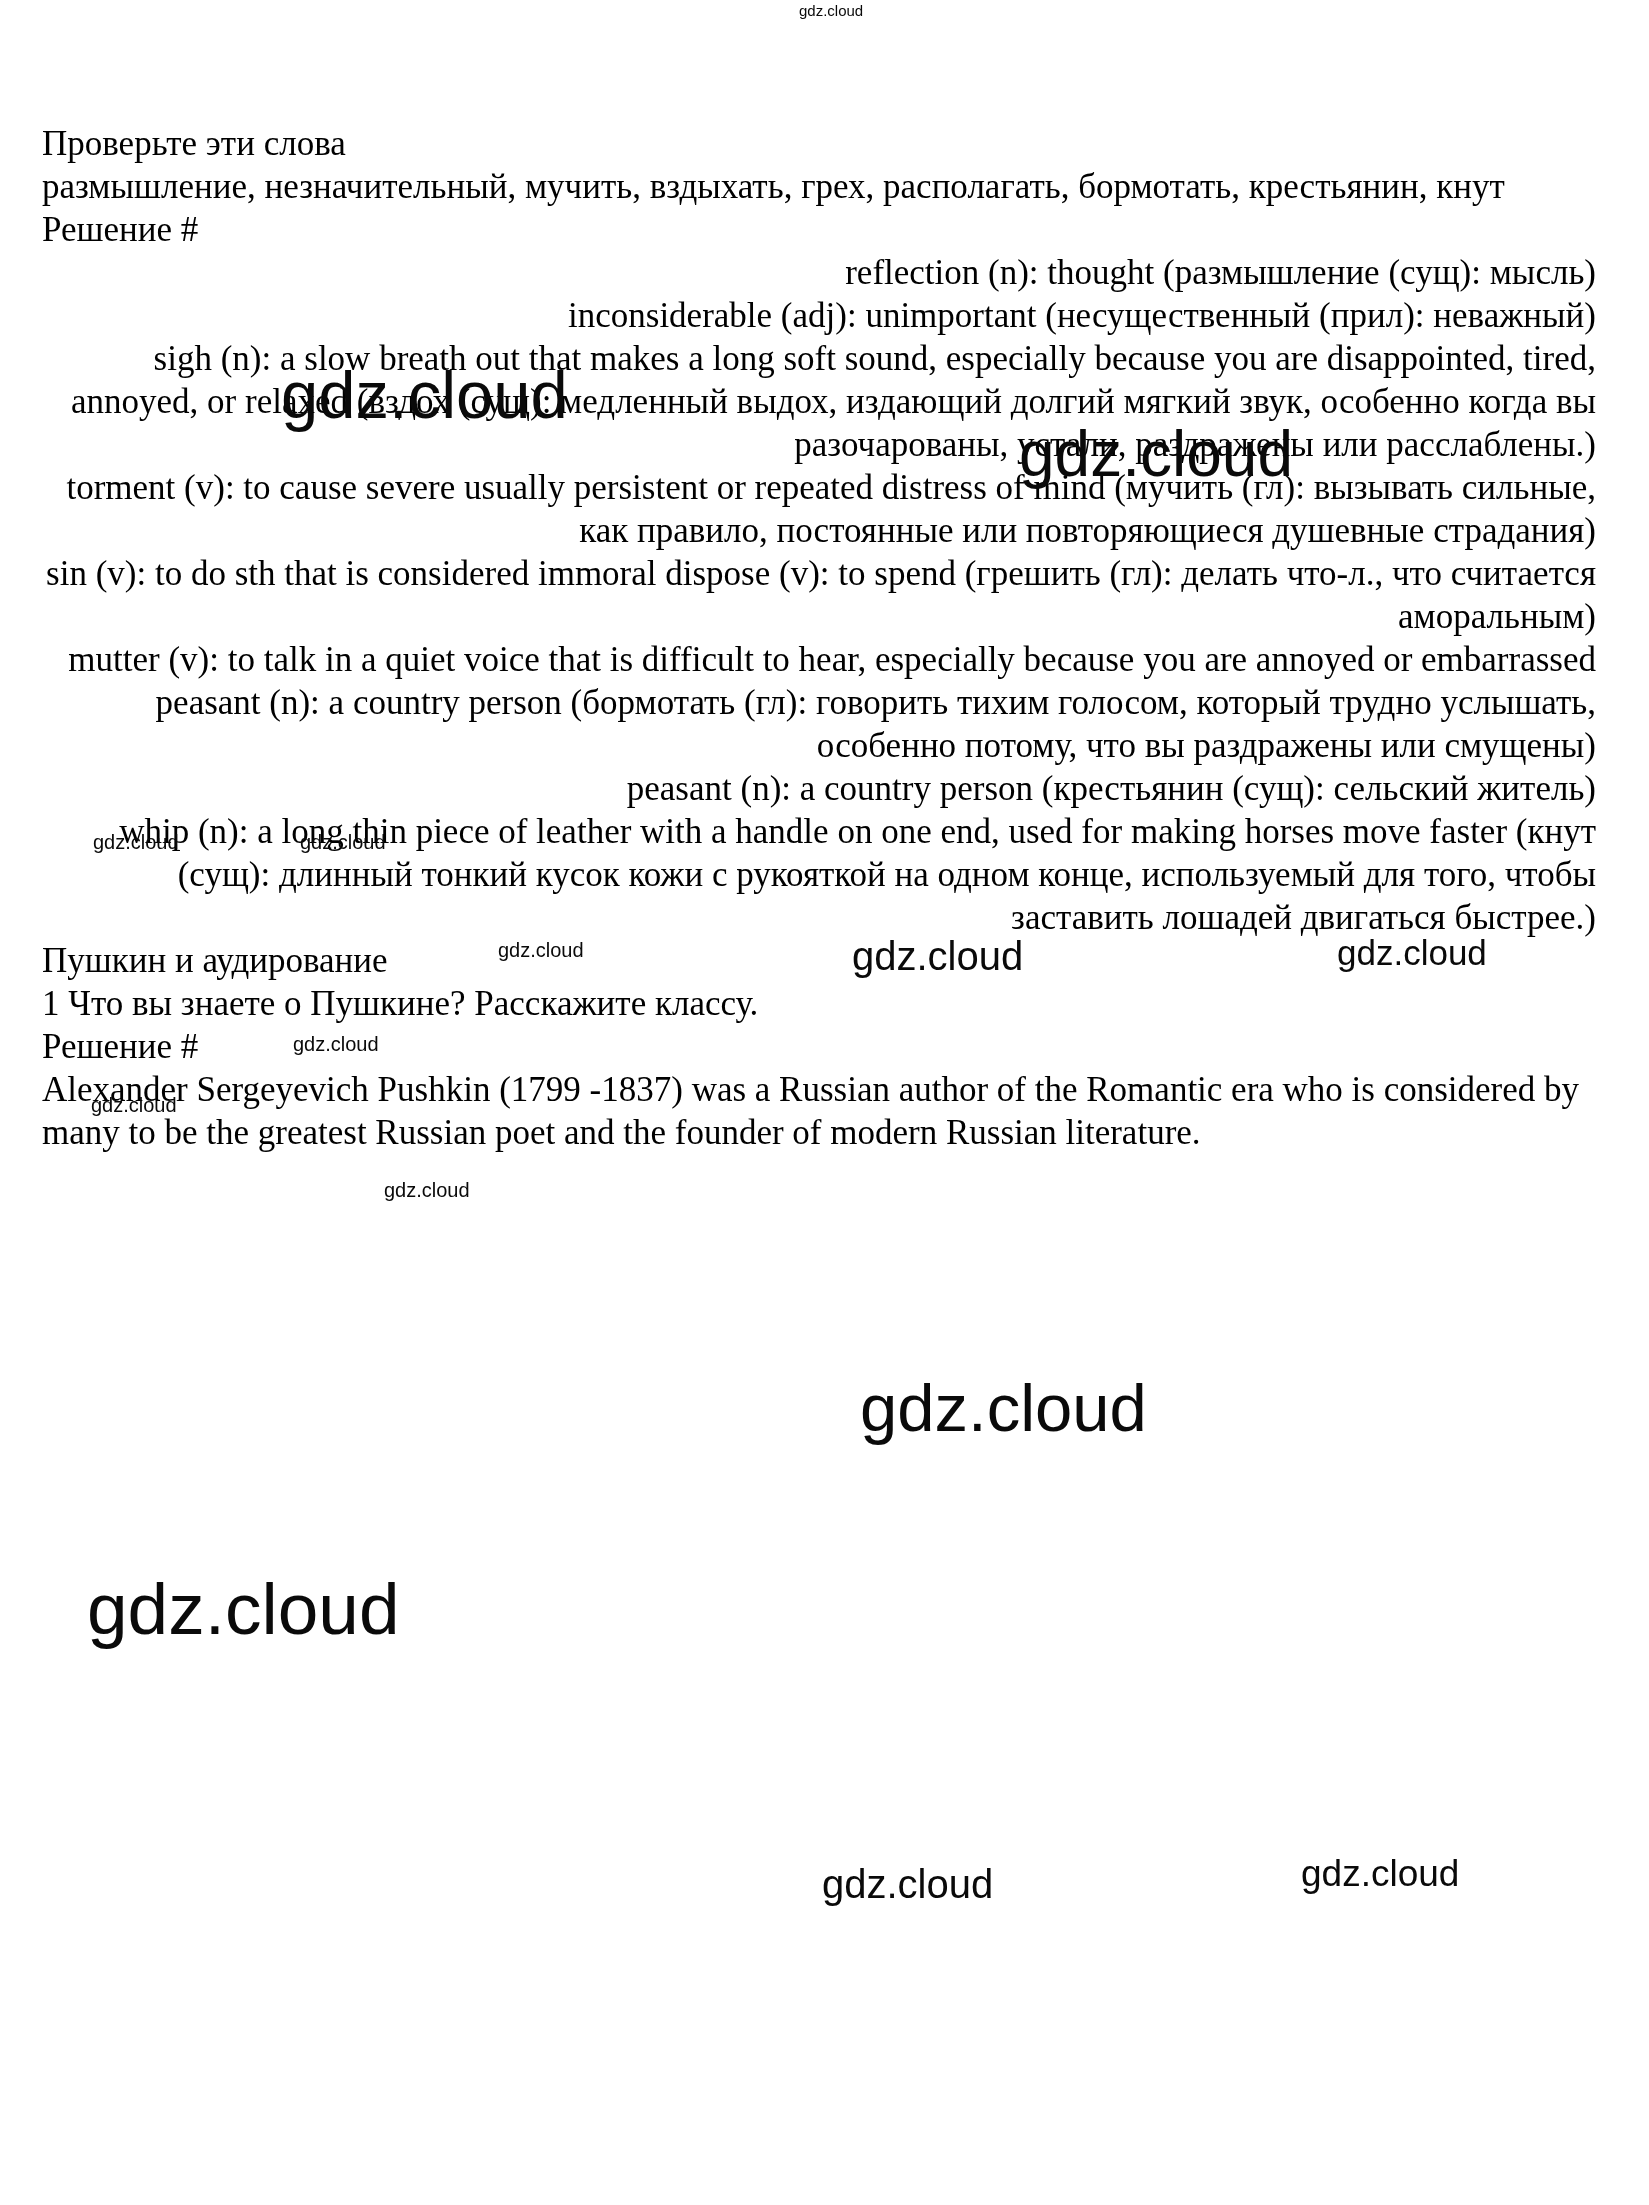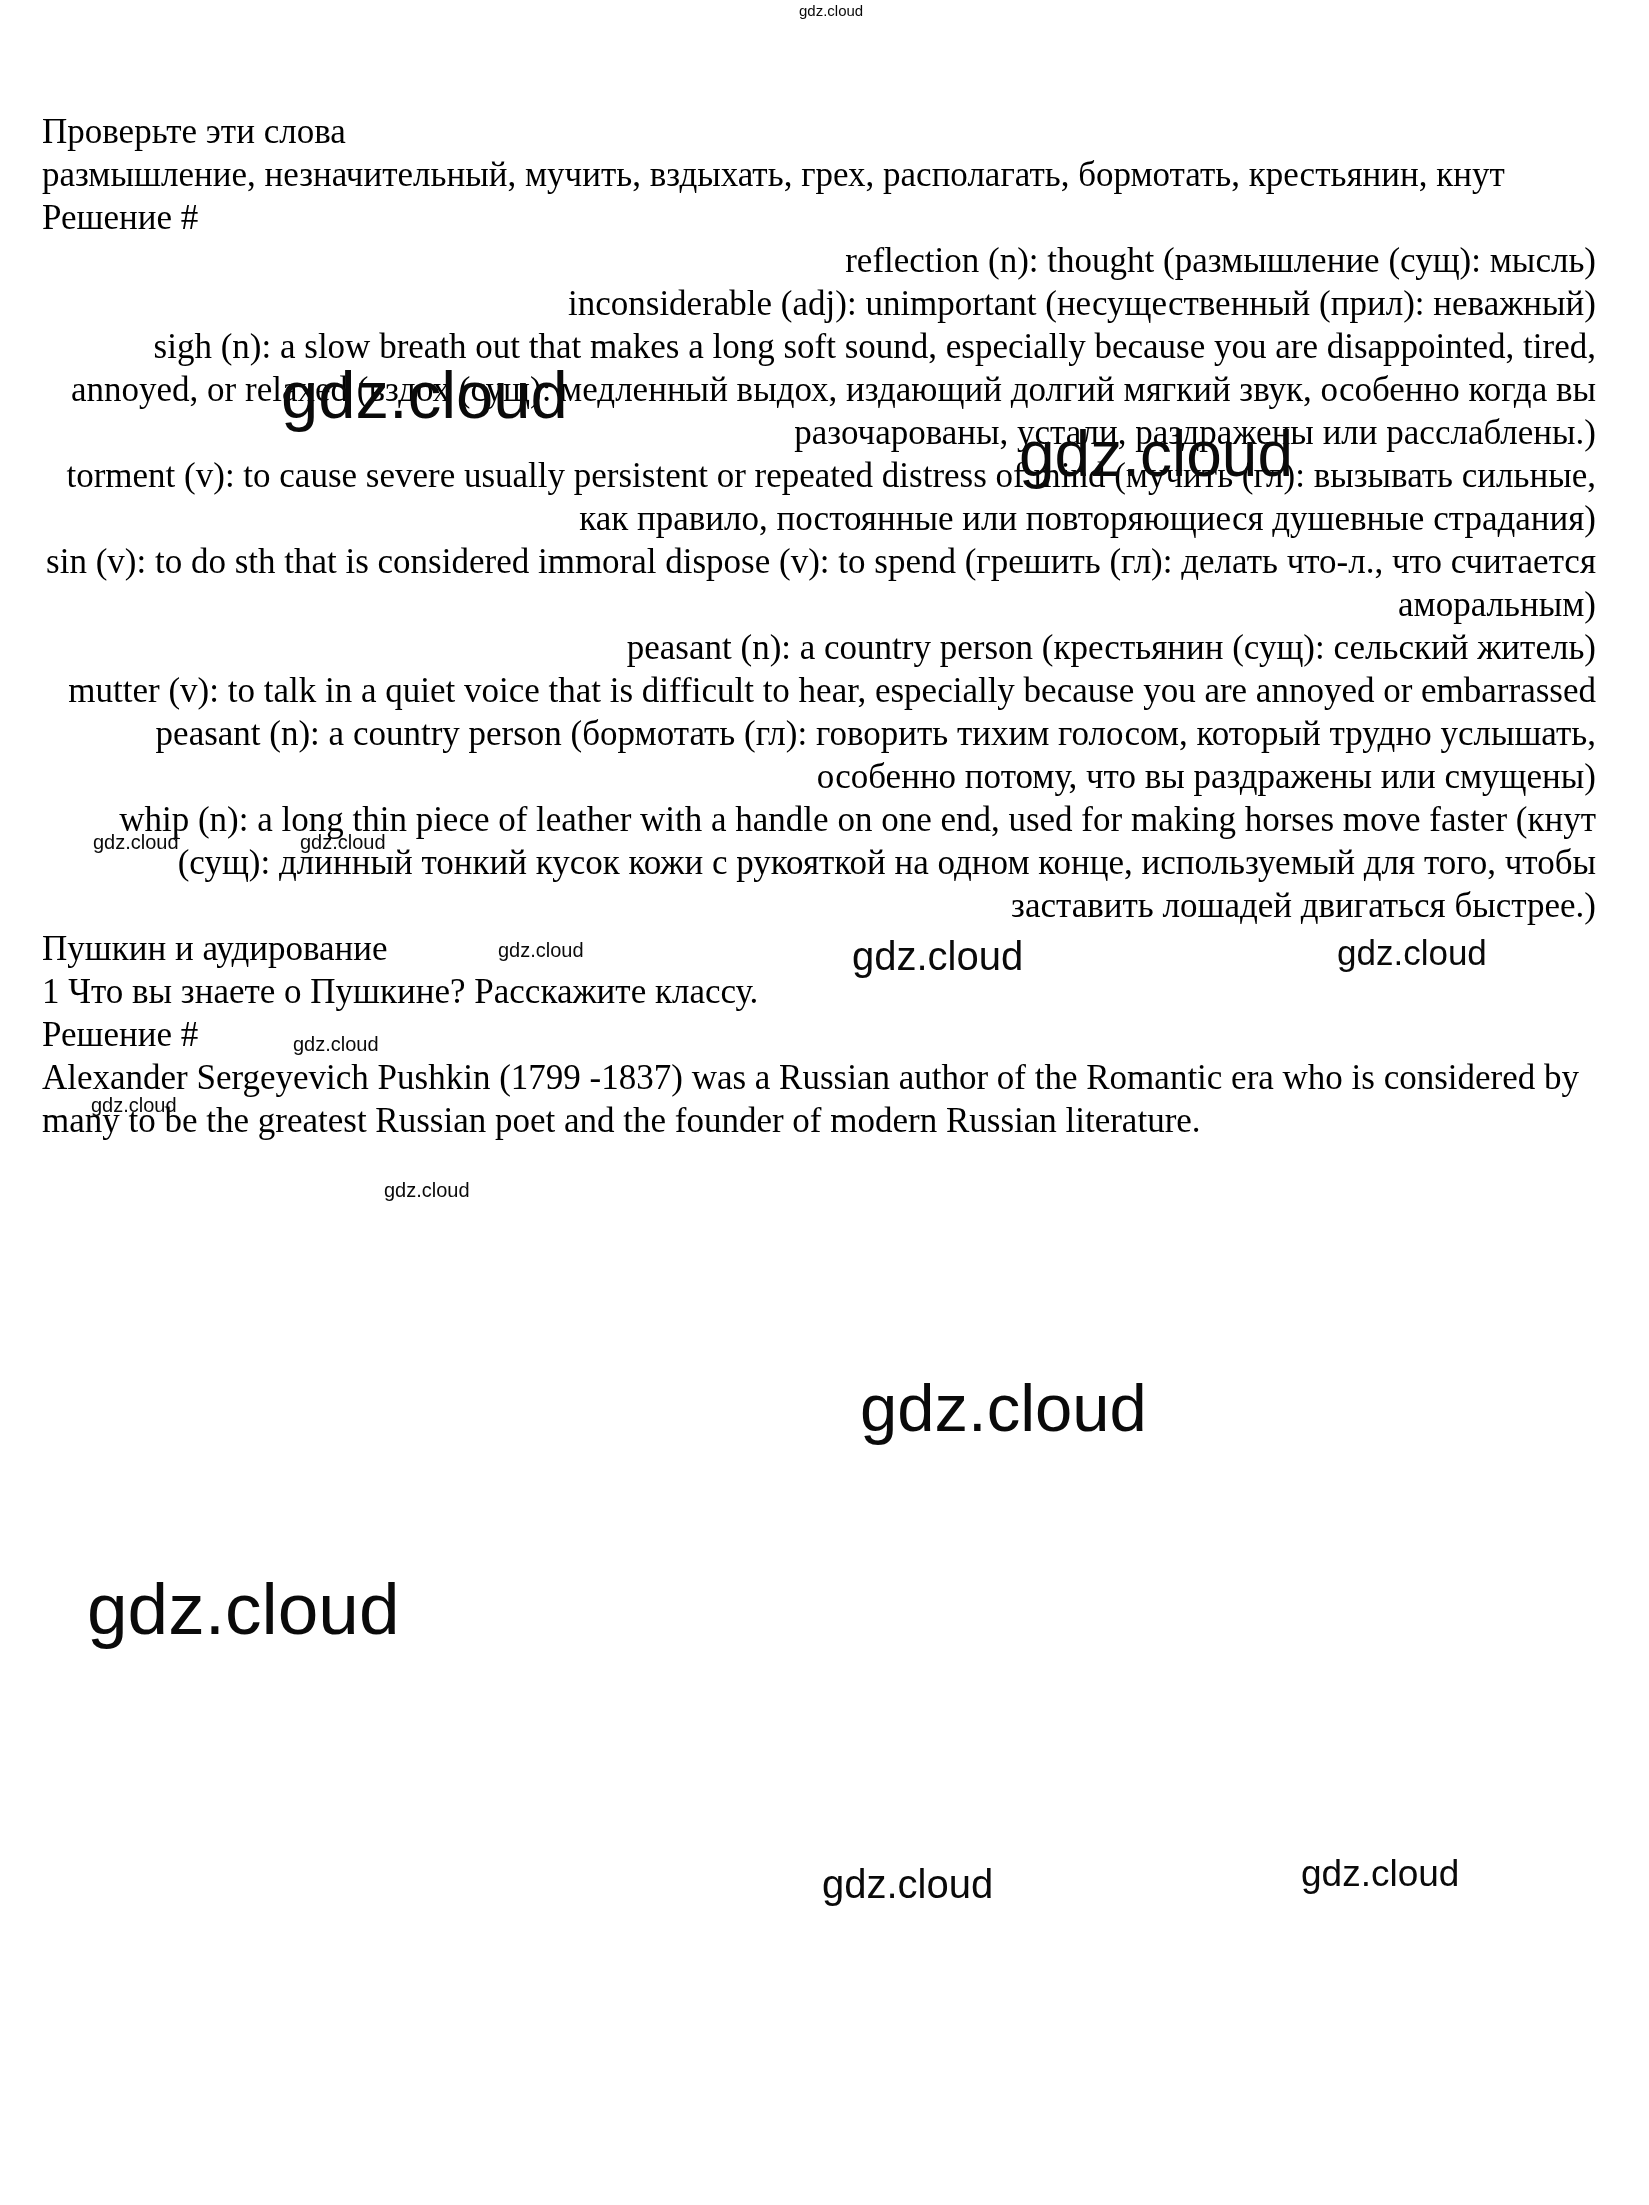--- a/index.html
+++ b/index.html
@@ -12,21 +12,21 @@
     width: 1649px;
     height: 2205px;
     background: #ffffff;
     overflow: hidden;
     font-family: "Liberation Serif", "DejaVu Serif", serif;
     color: #000000;
   }
   .content {
     position: absolute;
     left: 0;
-    top: 4px;
+    top: 16px;
     width: 1649px;
     box-sizing: border-box;
     padding: 106px 53px 0 42px;
     font-size: 35px;
     line-height: 43px;
   }
   .content p, .content h2 {
     margin: 0;
     padding: 0;
     font-weight: normal;
@@ -76,22 +76,22 @@
     <p class="check-words-list">размышление, незначительный, мучить, вздыхать, грех, располагать, бормотать, крестьянин, кнут</p>
 
     <h2 class="solution-heading">Решение #</h2>
 
     <div class="vocab-block" id="vocab">
         <p>reflection (n): thought (размышление (сущ): мысль)</p>
         <p>inconsiderable (adj): unimportant (несущественный (прил): неважный)</p>
         <p>sigh (n): a slow breath out that makes a long soft sound, especially because you are disappointed, tired, annoyed, or relaxed (вздох (сущ): медленный выдох, издающий долгий мягкий звук, особенно когда вы разочарованы, устали, раздражены или расслаблены.)</p>
         <p>torment (v): to cause severe usually persistent or repeated distress of mind (мучить (гл): вызывать сильные, как правило, постоянные или повторяющиеся душевные страдания)</p>
         <p>sin (v): to do sth that is considered immoral dispose (v): to spend (грешить (гл): делать что-л., что считается аморальным)</p>
+        <p>mutter (v): to talk in a quiet voice that is difficult to hear, especially because you are annoyed or embarrassed peasant (n): a country person (бормотать (гл): говорить тихим голосом, который трудно услышать, особенно потому, что вы раздражены или смущены)</p>
         <p>peasant (n): a country person (крестьянин (сущ): сельский житель)</p>
-        <p>mutter (v): to talk in a quiet voice that is difficult to hear, especially because you are annoyed or embarrassed peasant (n): a country person (бормотать (гл): говорить тихим голосом, который трудно услышать, особенно потому, что вы раздражены или смущены)</p>
         <p>whip (n): a long thin piece of leather with a handle on one end, used for making horses move faster (кнут (сущ): длинный тонкий кусок кожи с рукояткой на одном конце, используемый для того, чтобы заставить лошадей двигаться быстрее.)</p>
       </div>
 
     <p class="reading-title">Пушкин и аудирование</p>
 
     <p class="reading-question">1 Что вы знаете о Пушкине? Расскажите классу.</p>
 
     <h2 class="solution-heading-2">Решение #</h2>
 
     <p class="answer">Alexander Sergeyevich Pushkin (1799 -1837) was a Russian author of the Romantic era who is considered by many to be the greatest Russian poet and the founder of modern Russian literature.</p>

